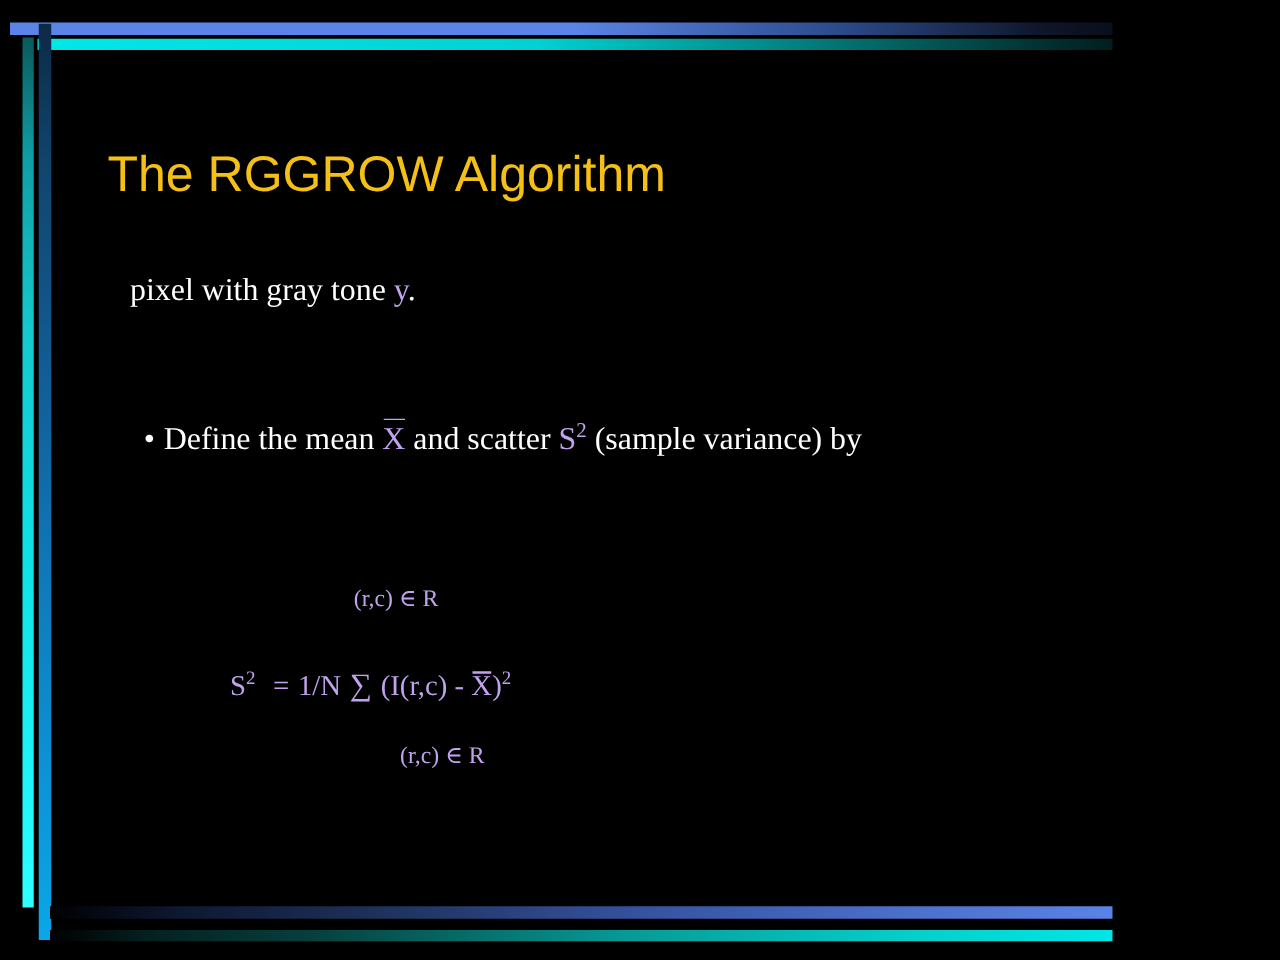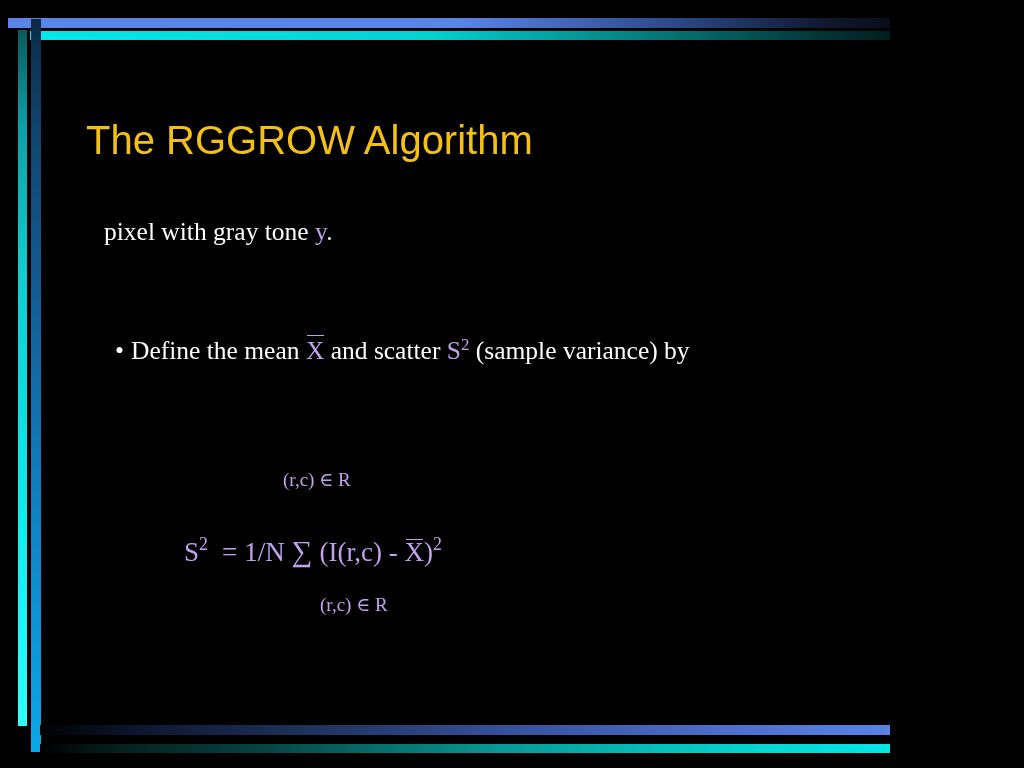--- a/index.html
+++ b/index.html
@@ -112,21 +112,21 @@
   }
 
   
   .eq {
     position: absolute;
     color: #c1a2ec;
     white-space: nowrap;
   }
   #eq-1 { left: 190px; top: 413px; font-size: 27px; }
   #eq-1-sub { left: 283px; top: 468px; font-size: 19px; }
-  #eq-2 { left: 184px; top: 535px; font-size: 27px; }
+  #eq-2 { left: 184px; top: 535px; font-size: 23px; }
   #eq-2-sub { left: 320px; top: 593px; font-size: 19px; }
   .sum { font-size: 1.08em; }
   .gap { display: inline-block; width: 14px; }
   .gap-sm { display: inline-block; width: 7px; }
   .sup-hi {
     font-size: 0.66em;
     position: relative;
     top: -0.62em;
     line-height: 0;
   }

